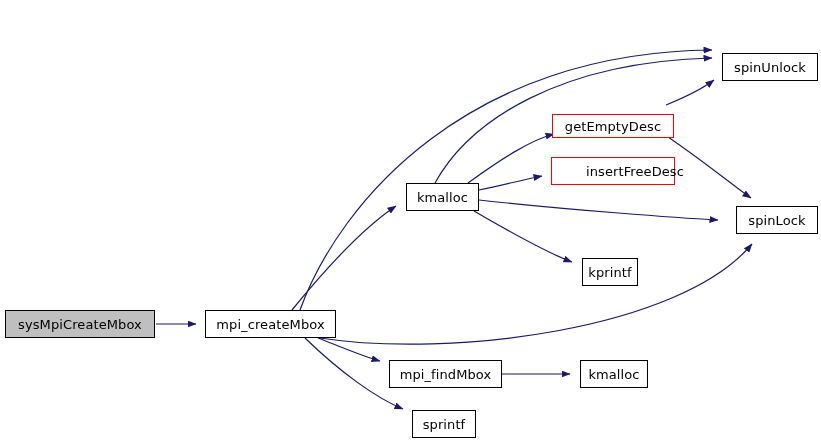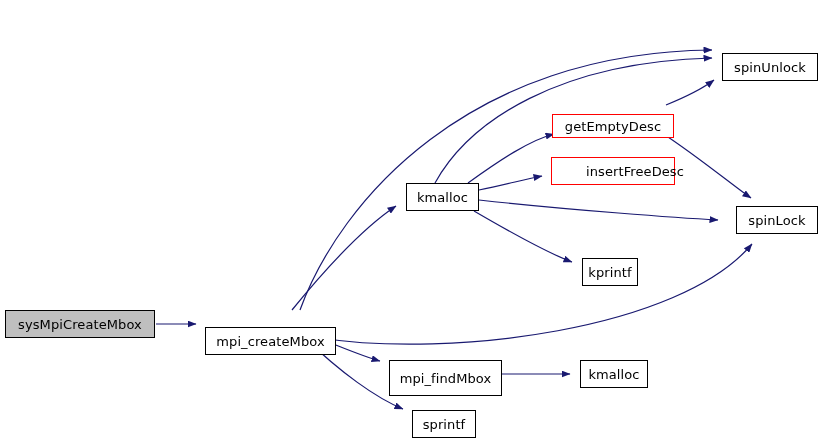--- a/index.html
+++ b/index.html
@@ -79,42 +79,42 @@
         <path d="M 474,211 C 510,232 545,252 572,262" fill="none" stroke="#191970" stroke-width="1.2" marker-end="url(#arrow)"></path>
         <path d="M 666,105 C 688,96 706,86 714,80" fill="none" stroke="#191970" stroke-width="1.2" marker-end="url(#arrow)"></path>
         <path d="M 662,133 C 700,158 736,188 751,198" fill="none" stroke="#191970" stroke-width="1.2" marker-end="url(#arrow)"></path>
         <path d="M 502,374 L 570,374" fill="none" stroke="#191970" stroke-width="1.2" marker-end="url(#arrow)"></path>
       </g>
   </svg>
   <div id="nodes-group">
       <div class="graph-node current" style="left: 5px; top: 310px; width: 150px; height: 28px;">
         <span class="node-label">sysMpiCreateMbox</span>
       </div>
-      <div class="graph-node" style="left: 205px; top: 310px; width: 131px; height: 28px; margin-top: 17px;">
+      <div class="graph-node" style="left: 205px; top: 310px; width: 131px; height: 28px;">
         <span class="node-label">mpi_createMbox</span>
       </div>
       <div class="graph-node" style="left: 406px; top: 183px; width: 73px; height: 28px;">
         <span class="node-label">kmalloc</span>
       </div>
       <div class="graph-node highlight" style="left: 552px; top: 114px; width: 122px; height: 24px;">
         <span class="node-label">getEmptyDesc</span>
       </div>
       <div class="graph-node highlight" style="left: 551px; top: 157px; width: 124px; height: 28px; padding-left: 44px;">
         <span class="node-label">insertFreeDesc</span>
       </div>
       <div class="graph-node" style="left: 582px; top: 258px; width: 56px; height: 28px;">
         <span class="node-label">kprintf</span>
       </div>
       <div class="graph-node" style="left: 722px; top: 53px; width: 96px; height: 28px;">
         <span class="node-label">spinUnlock</span>
       </div>
       <div class="graph-node" style="left: 728px; top: 206px; width: 82px; height: 28px; margin-left: 8px;">
         <span class="node-label">spinLock</span>
       </div>
-      <div class="graph-node" style="left: 389px; top: 360px; width: 113px; height: 36px;">
+      <div class="graph-node" style="left: 389px; top: 360px; width: 113px; height: 28px;">
         <span class="node-label">mpi_findMbox</span>
       </div>
       <div class="graph-node" style="left: 580px; top: 360px; width: 68px; height: 28px;">
         <span class="node-label">kmalloc</span>
       </div>
       <div class="graph-node" style="left: 412px; top: 410px; width: 64px; height: 28px;">
         <span class="node-label">sprintf</span>
       </div>
     </div>
 </div>

